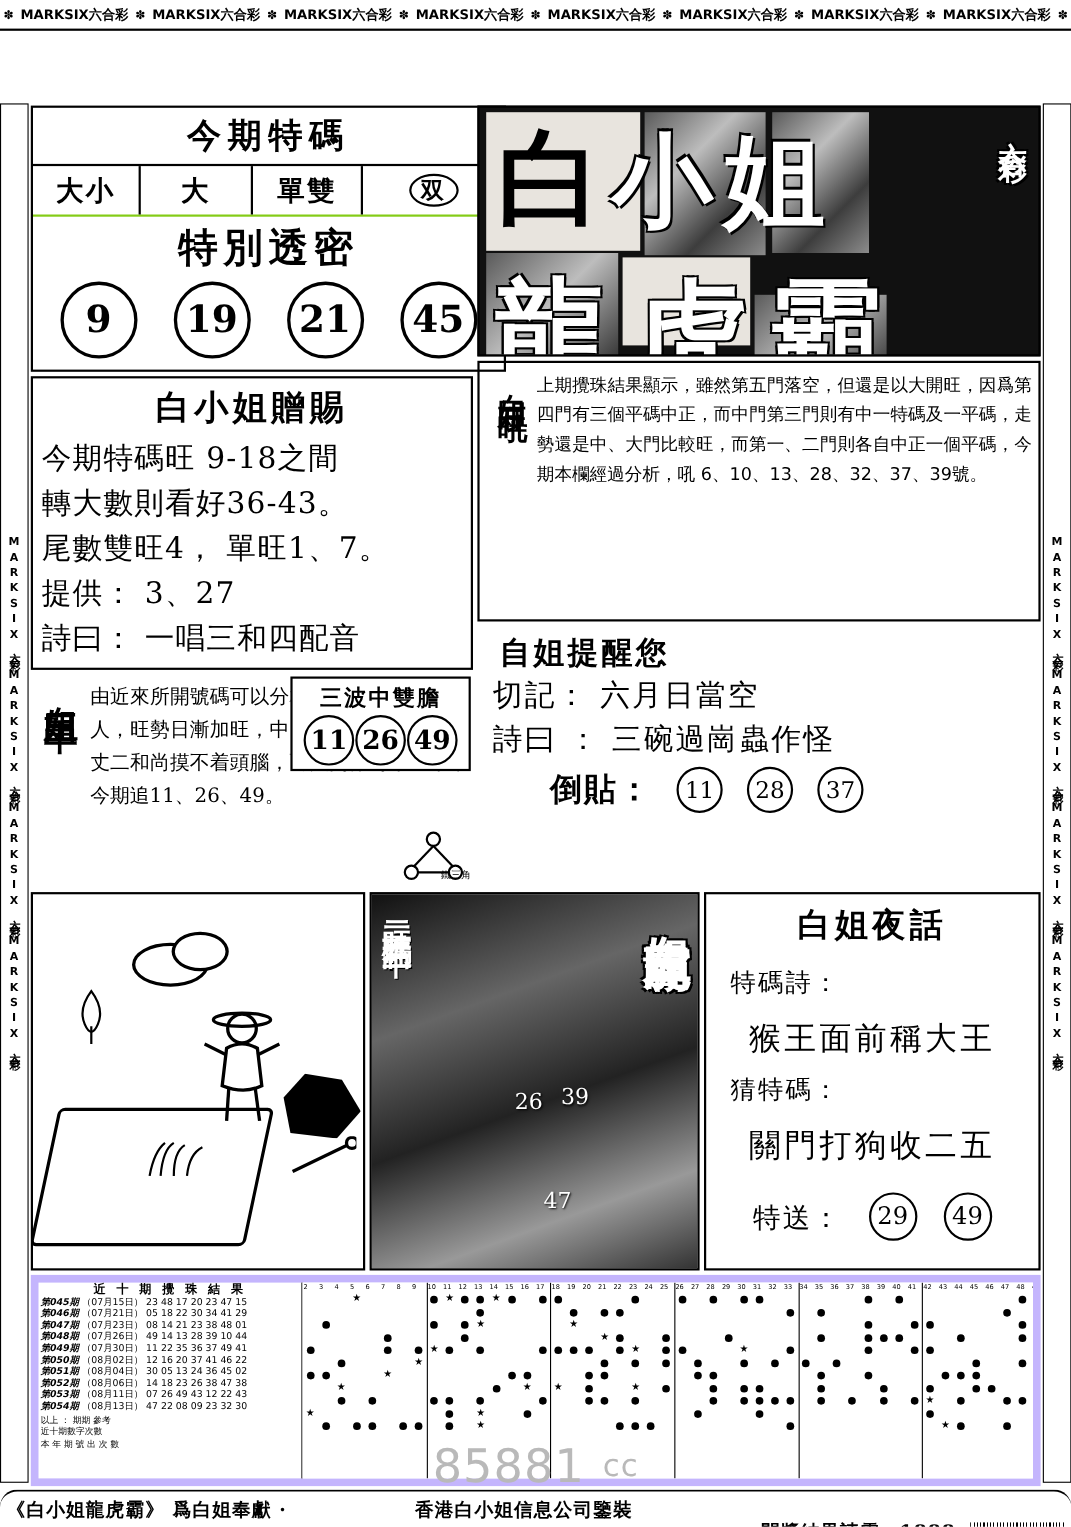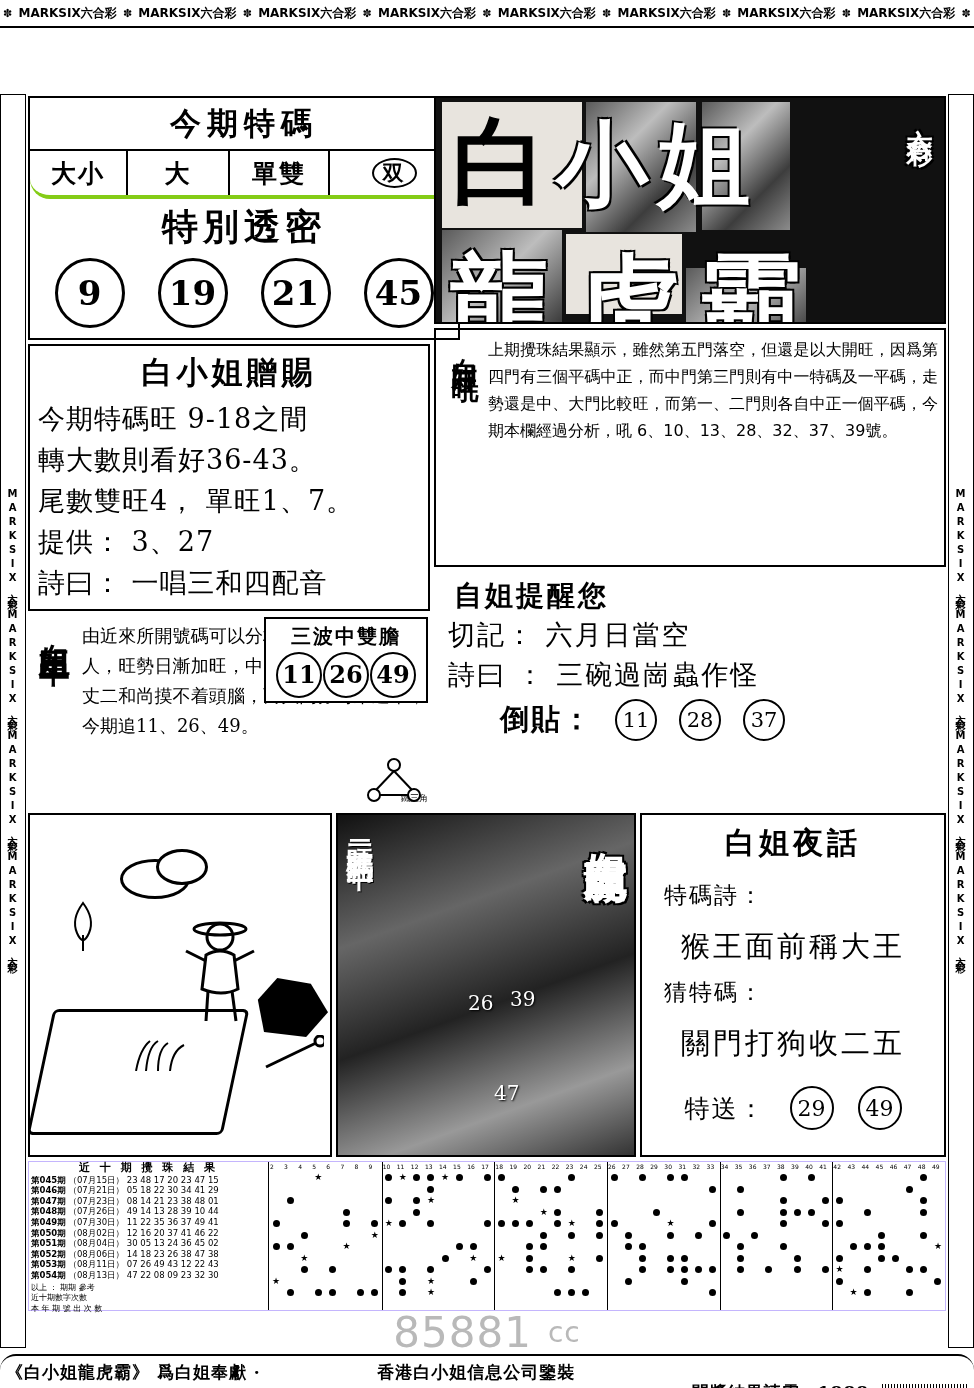--- a/index.html
+++ b/index.html
@@ -130,22 +130,21 @@
     font-family: "DejaVu Serif", serif;
     font-size: 31px;
     font-weight: bold;
     letter-spacing: 6px;
     padding: 5px 0 4px;
     border-bottom: 2px solid #000;
   }
   .sizeparity {
     display: flex;
     height: 44px;
-    border-bottom: 4px solid #84cc16;
-    border-radius: 20px;
+    border-bottom: 2px solid #84cc16;
   }
   .sp-cell {
     display: flex;
     align-items: center;
     justify-content: center;
     font-family: "DejaVu Serif", serif;
     font-weight: bold;
     font-size: 25px;
     letter-spacing: 2px;
     border-right: 2px solid #000;
@@ -517,42 +516,42 @@
     border-radius: 50%;
     display: flex; align-items: center; justify-content: center;
     font-family: "DejaVu Serif", serif;
     font-size: 22px;
   }
 
   
   .results {
     display: flex;
     margin-top: 4px;
-    height: 150px;
-    border: 1px solid #c4b5fd;
+    height: 192px;
+    border: 7px solid #c4b5fd;
     box-sizing: border-box;
   }
   .res-left {
     width: 240px;
     border-right: 1px solid #000;
     box-sizing: border-box;
     font-size: 8.5px;
     line-height: 10.6px;
     padding: 1px 2px;
     font-family: "DejaVu Sans", sans-serif;
   }
   .res-title {
     text-align: center;
     font-weight: bold;
     font-size: 11px;
     letter-spacing: 3px;
     padding-bottom: 1px;
   }
   .res-row { white-space: nowrap; }
-  .res-row .dt { font-weight: bold; }
+  .res-row .dt { font-weight: bold; font-style: italic; }
   .res-grid {
     flex: 1;
     position: relative;
     background: #fff;
     overflow: hidden;
   }
   .res-grid .colline {
     position: absolute; top: 0; bottom: 0; width: 1px; background: #000;
   }
   .res-grid .hdr {

